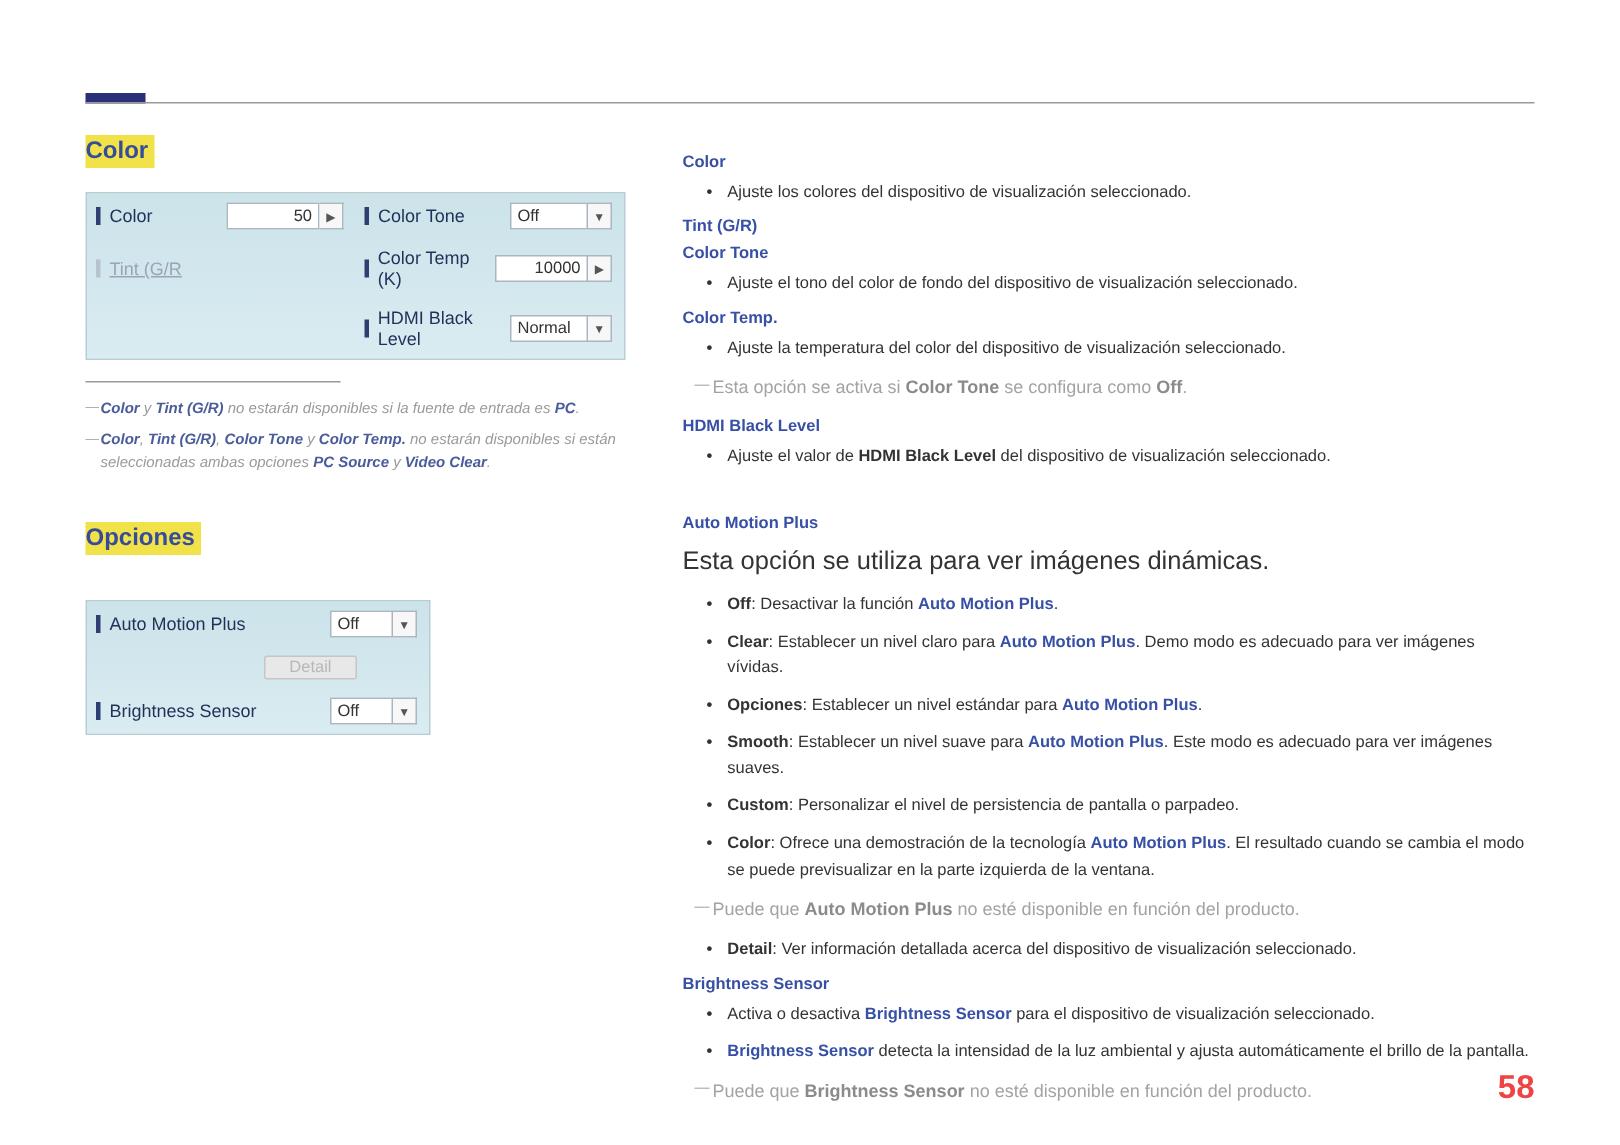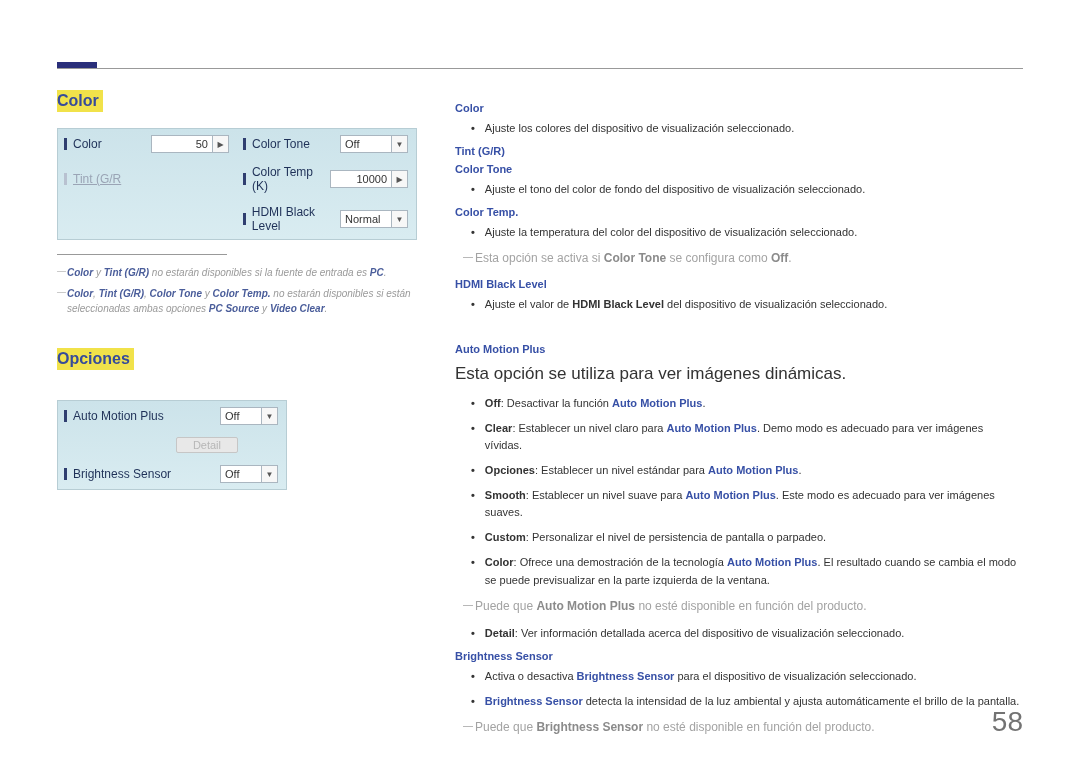--- a/index.html
+++ b/index.html
@@ -32,21 +32,21 @@
   .spacer-v { height: 26px; }
   .r-head { color: #3750a6; font-weight: bold; font-size: 11px; margin: 4px 0 6px 0; }
   .r-bul { display: flex; align-items: flex-start; font-size: 11px; color: #333; margin: 2px 0 8px 16px; line-height: 1.55; }
   .r-bul::before { content: "\2022"; font-weight: bold; color: #333; margin-right: 10px; flex: 0 0 auto; }
   .r-line { font-size: 17px; color: #333; margin: 2px 0 8px 0; line-height: 1.55; }
   .r-note { font-size: 12px; color: #a3a3a3; margin: 2px 0 10px 8px; line-height: 1.55; position: relative; padding-left: 12px; }
   .r-note::before { content: "―"; position: absolute; left: 0; top: 0; font-size: 10px; }
   .kw2 { color: #3750a6; font-weight: bold; }
   strong { font-weight: bold; color: #333; }
   .r-note .kwg { color: #8b8b8b; font-weight: bold; }
-  .page-num { position: absolute; right: 57px; bottom: 25px; font-size: 28px; color: #737373; font-weight: 400; }
+  .page-num { position: absolute; right: 57px; bottom: 25px; font-size: 22px; color: #ef4444; font-weight: 700; }
 </style>
 </head>
 <body>
 
 <div class="topbar"></div>
 <div class="hr"></div>
 
 <div class="col-left">
   <div class="section-title">Color</div>
 

